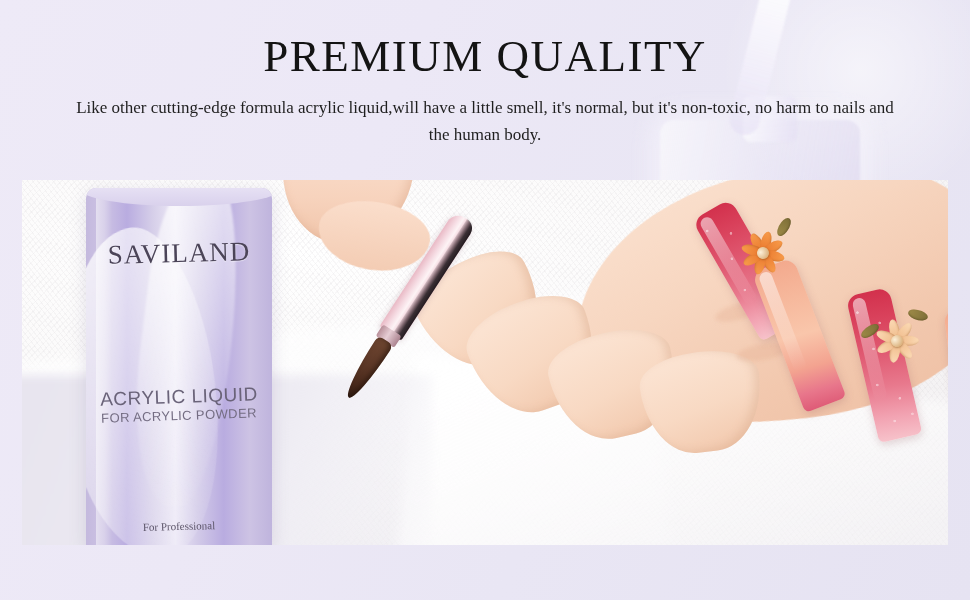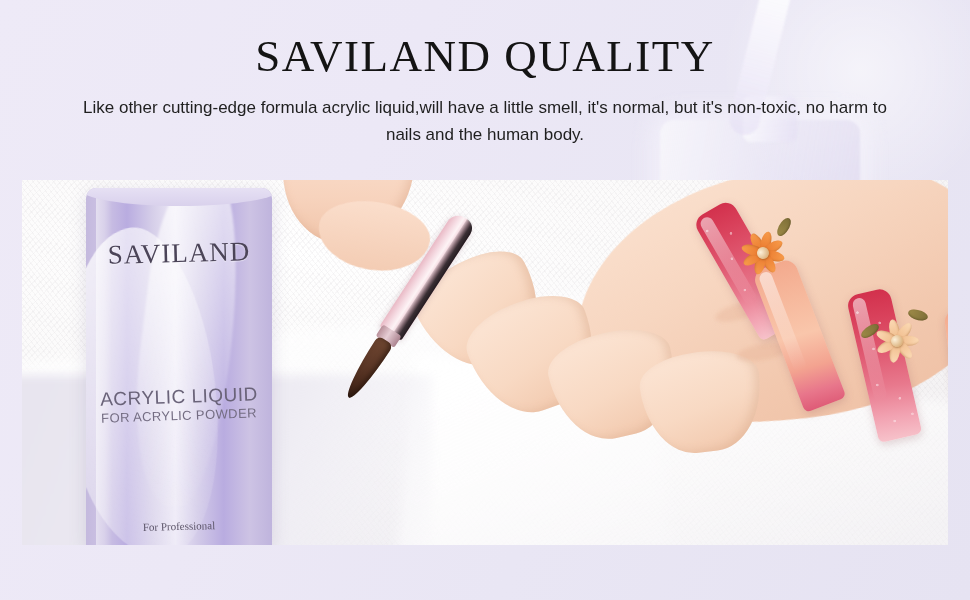--- a/index.html
+++ b/index.html
@@ -85,21 +85,21 @@
     font-size: 45px;
     line-height: 52px;
     letter-spacing: 1.5px;
     color: #141414;
     font-weight: 400;
     margin: 0;
   }
   .subtitle {
     margin: 12px auto 0;
     width: 840px;
-    font-family: Liberation Sans, sans-serif;
+    font-family: Liberation Serif, serif;
     font-size: 17px;
     line-height: 27px;
     color: #1f1f1f;
   }
 
   
   .photo {
     position: absolute;
     left: 22px;
     top: 180px;
@@ -506,21 +506,21 @@
 <div class="banner">
 
   <div class="bg-bottle-wrap">
     <div class="bg-glow"></div>
     <div class="bg-bottle-body"></div>
     <div class="bg-bottle-neck"></div>
     <div class="bg-brush"></div>
   </div>
 
   <div class="heading">
-    <h1 class="title">SAVILAND QUALITY</h1>
+    <h1 class="title">PREMIUM QUALITY</h1>
     <p class="subtitle">Like other cutting-edge formula acrylic liquid,will have a little smell, it's normal, but it's non-toxic, no harm to nails and the human body.</p>
   </div>
 
   <div class="photo">
 
     <div class="towel"></div>
     <div class="towel-texture"></div>
     <div class="towel-fold-a"></div>
     <div class="towel-fold-b"></div>
     <div class="surface-shadow"></div>

